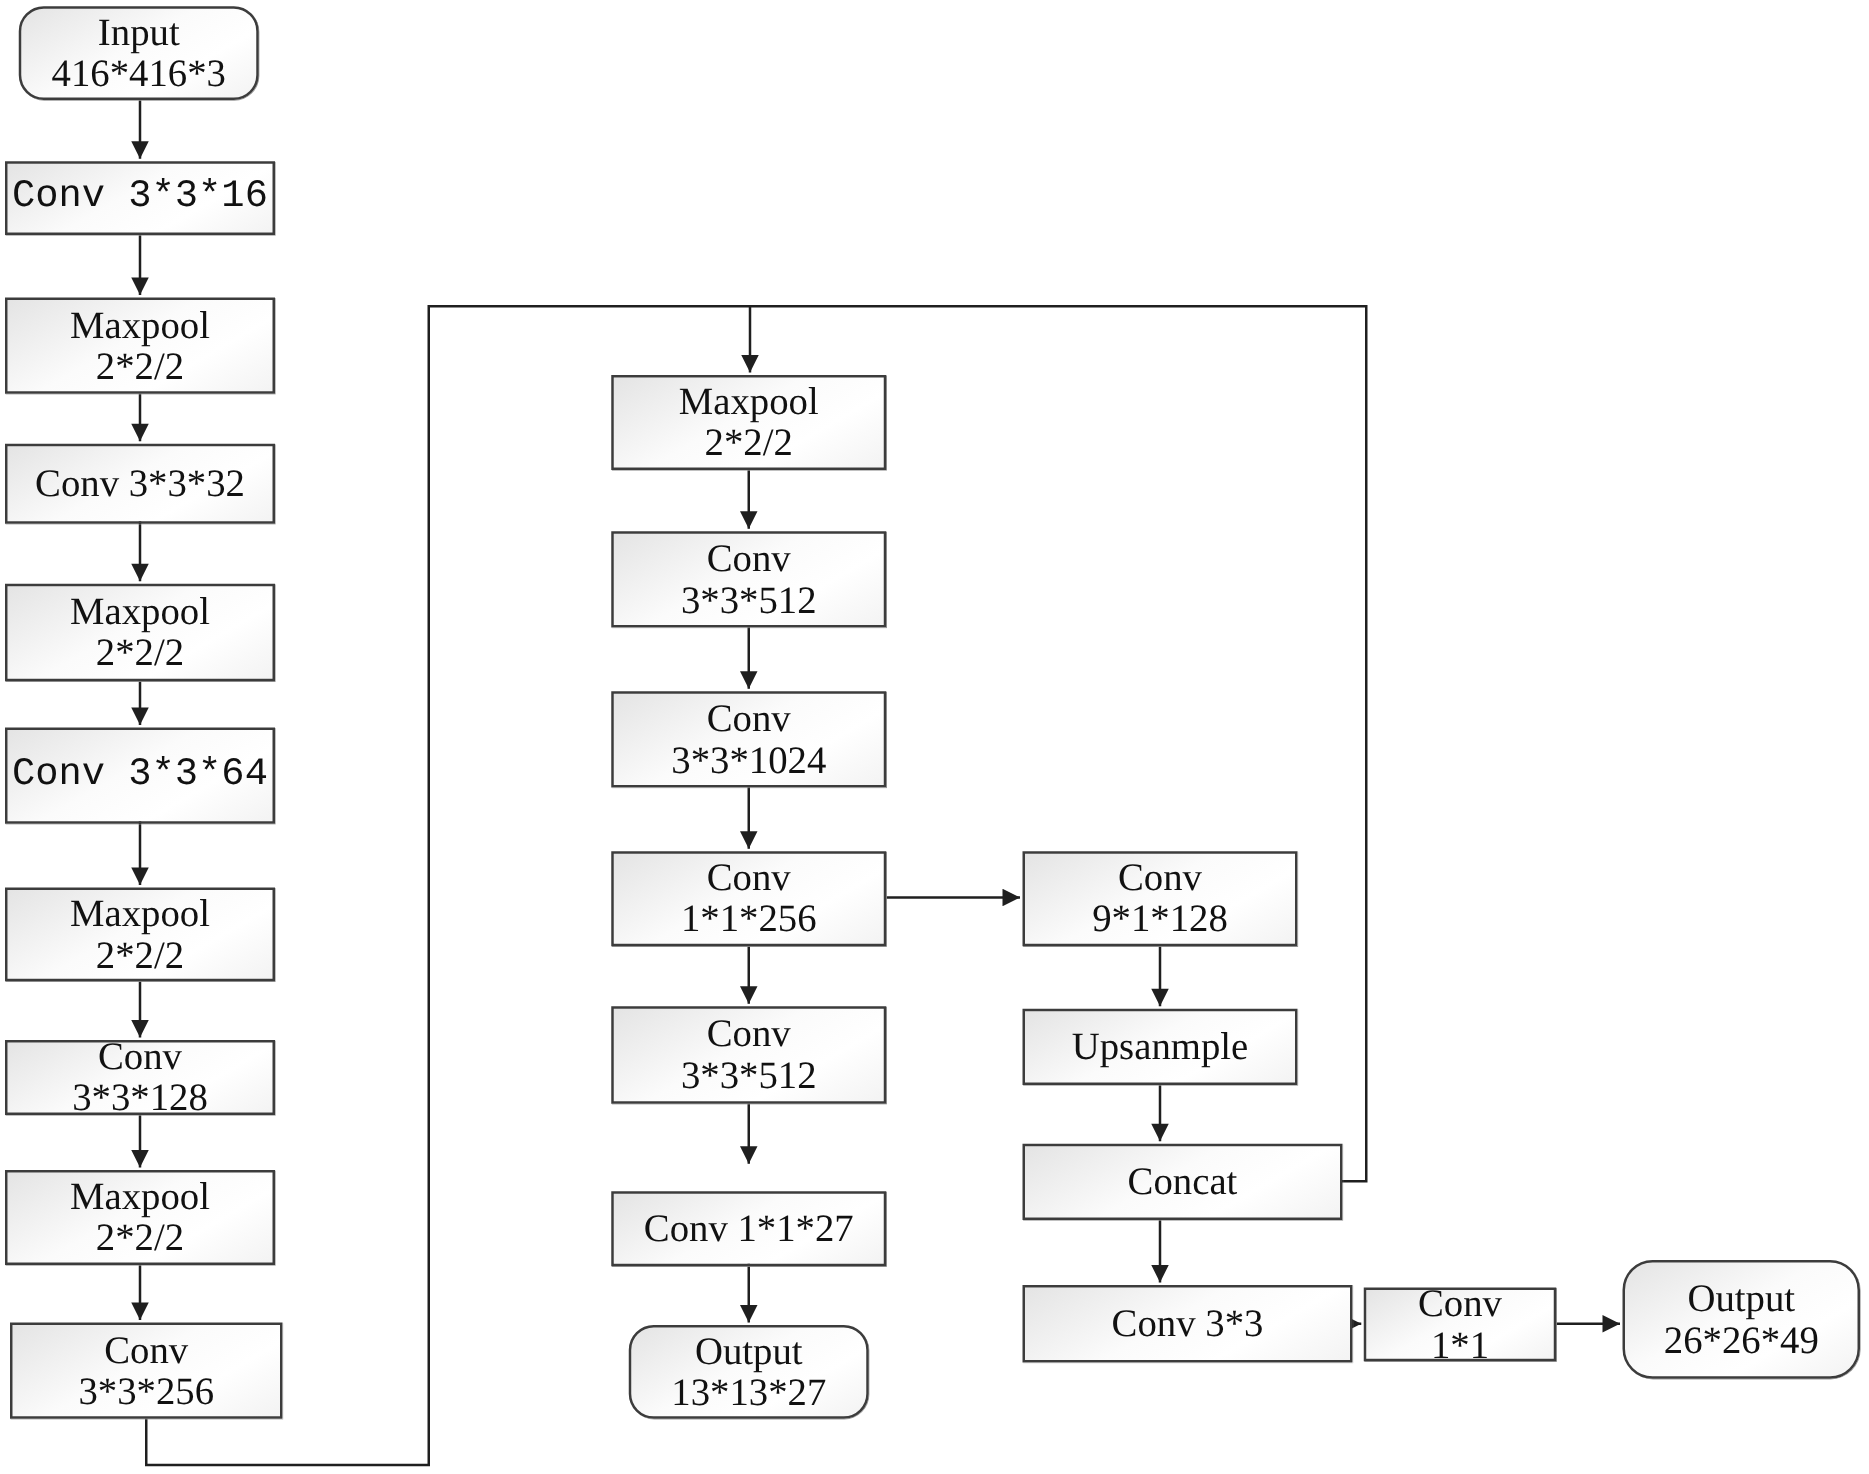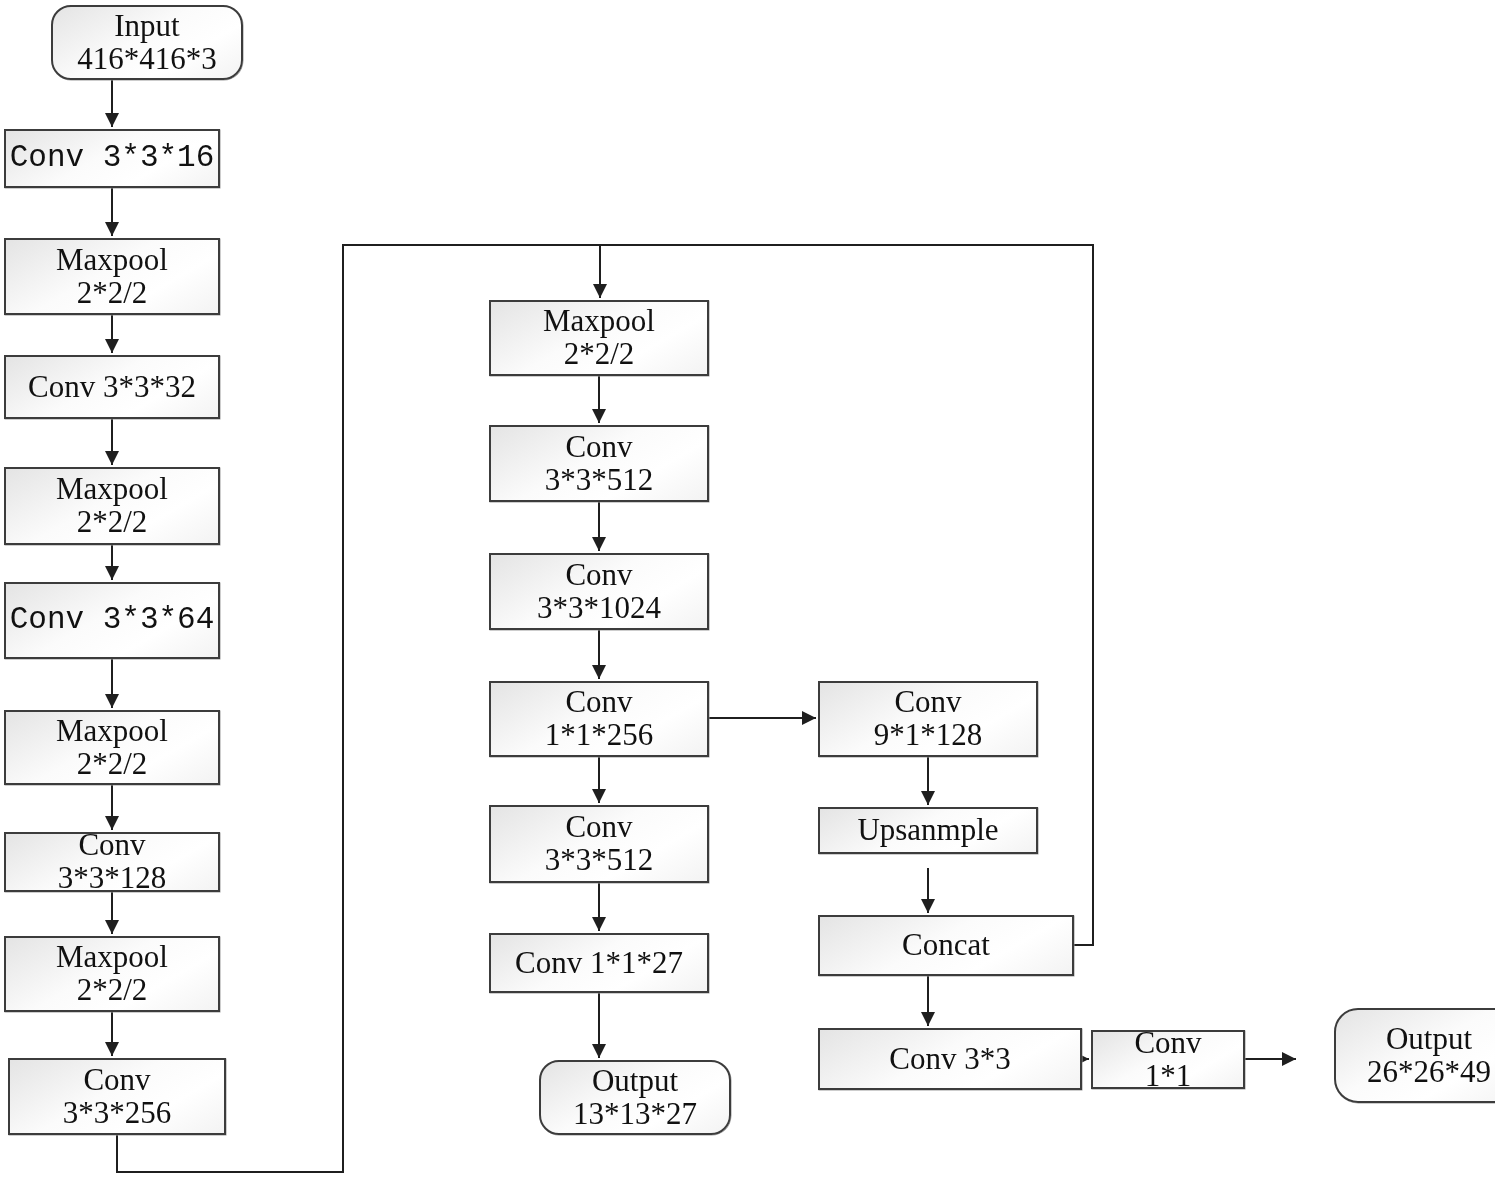--- a/index.html
+++ b/index.html
@@ -37,21 +37,20 @@
     flex-direction: column;
     align-items: center;
     justify-content: center;
     text-align: center;
     font-size: 31px;
     line-height: 1.06;
     box-shadow: 0.5px 0.5px 0 #9a9a9a;
   }
   .node.rounded {
     border-radius: 20px;
-    margin-left: 36px;
   }
   .node.rounded.big {
     border-radius: 24px;
   }
   .node span {
     display: block;
     white-space: nowrap;
   }
 </style>
 </head>
@@ -161,35 +160,35 @@
   <div class="node" style="left:489px; top:681px; width:220px; height:76px;">
     <span>Conv</span>
     <span>1*1*256</span>
   </div>
 
   <div class="node" style="left:489px; top:805px; width:220px; height:78px;">
     <span>Conv</span>
     <span>3*3*512</span>
   </div>
 
-  <div class="node" style="left:489px; top:933px; width:220px; height:60px;">
+  <div class="node" style="left:489px; top:953px; width:220px; height:60px;">
     <span>Conv 1*1*27</span>
   </div>
 
   <div class="node rounded" style="left:503px; top:1060px; width:192px; height:75px;">
     <span>Output</span>
     <span>13*13*27</span>
   </div>
 
   <div class="node" style="left:818px; top:681px; width:220px; height:76px;">
     <span>Conv</span>
     <span>9*1*128</span>
   </div>
 
-  <div class="node" style="left:818px; top:807px; width:220px; height:47px;">
+  <div class="node" style="left:818px; top:807px; width:220px; height:61px;">
     <span>Upsanmple</span>
   </div>
 
   <div class="node" style="left:818px; top:915px; width:256px; height:61px;">
     <span>Concat</span>
   </div>
 
   <div class="node" style="left:818px; top:1028px; width:264px; height:62px;">
     <span>Conv 3*3</span>
   </div>

